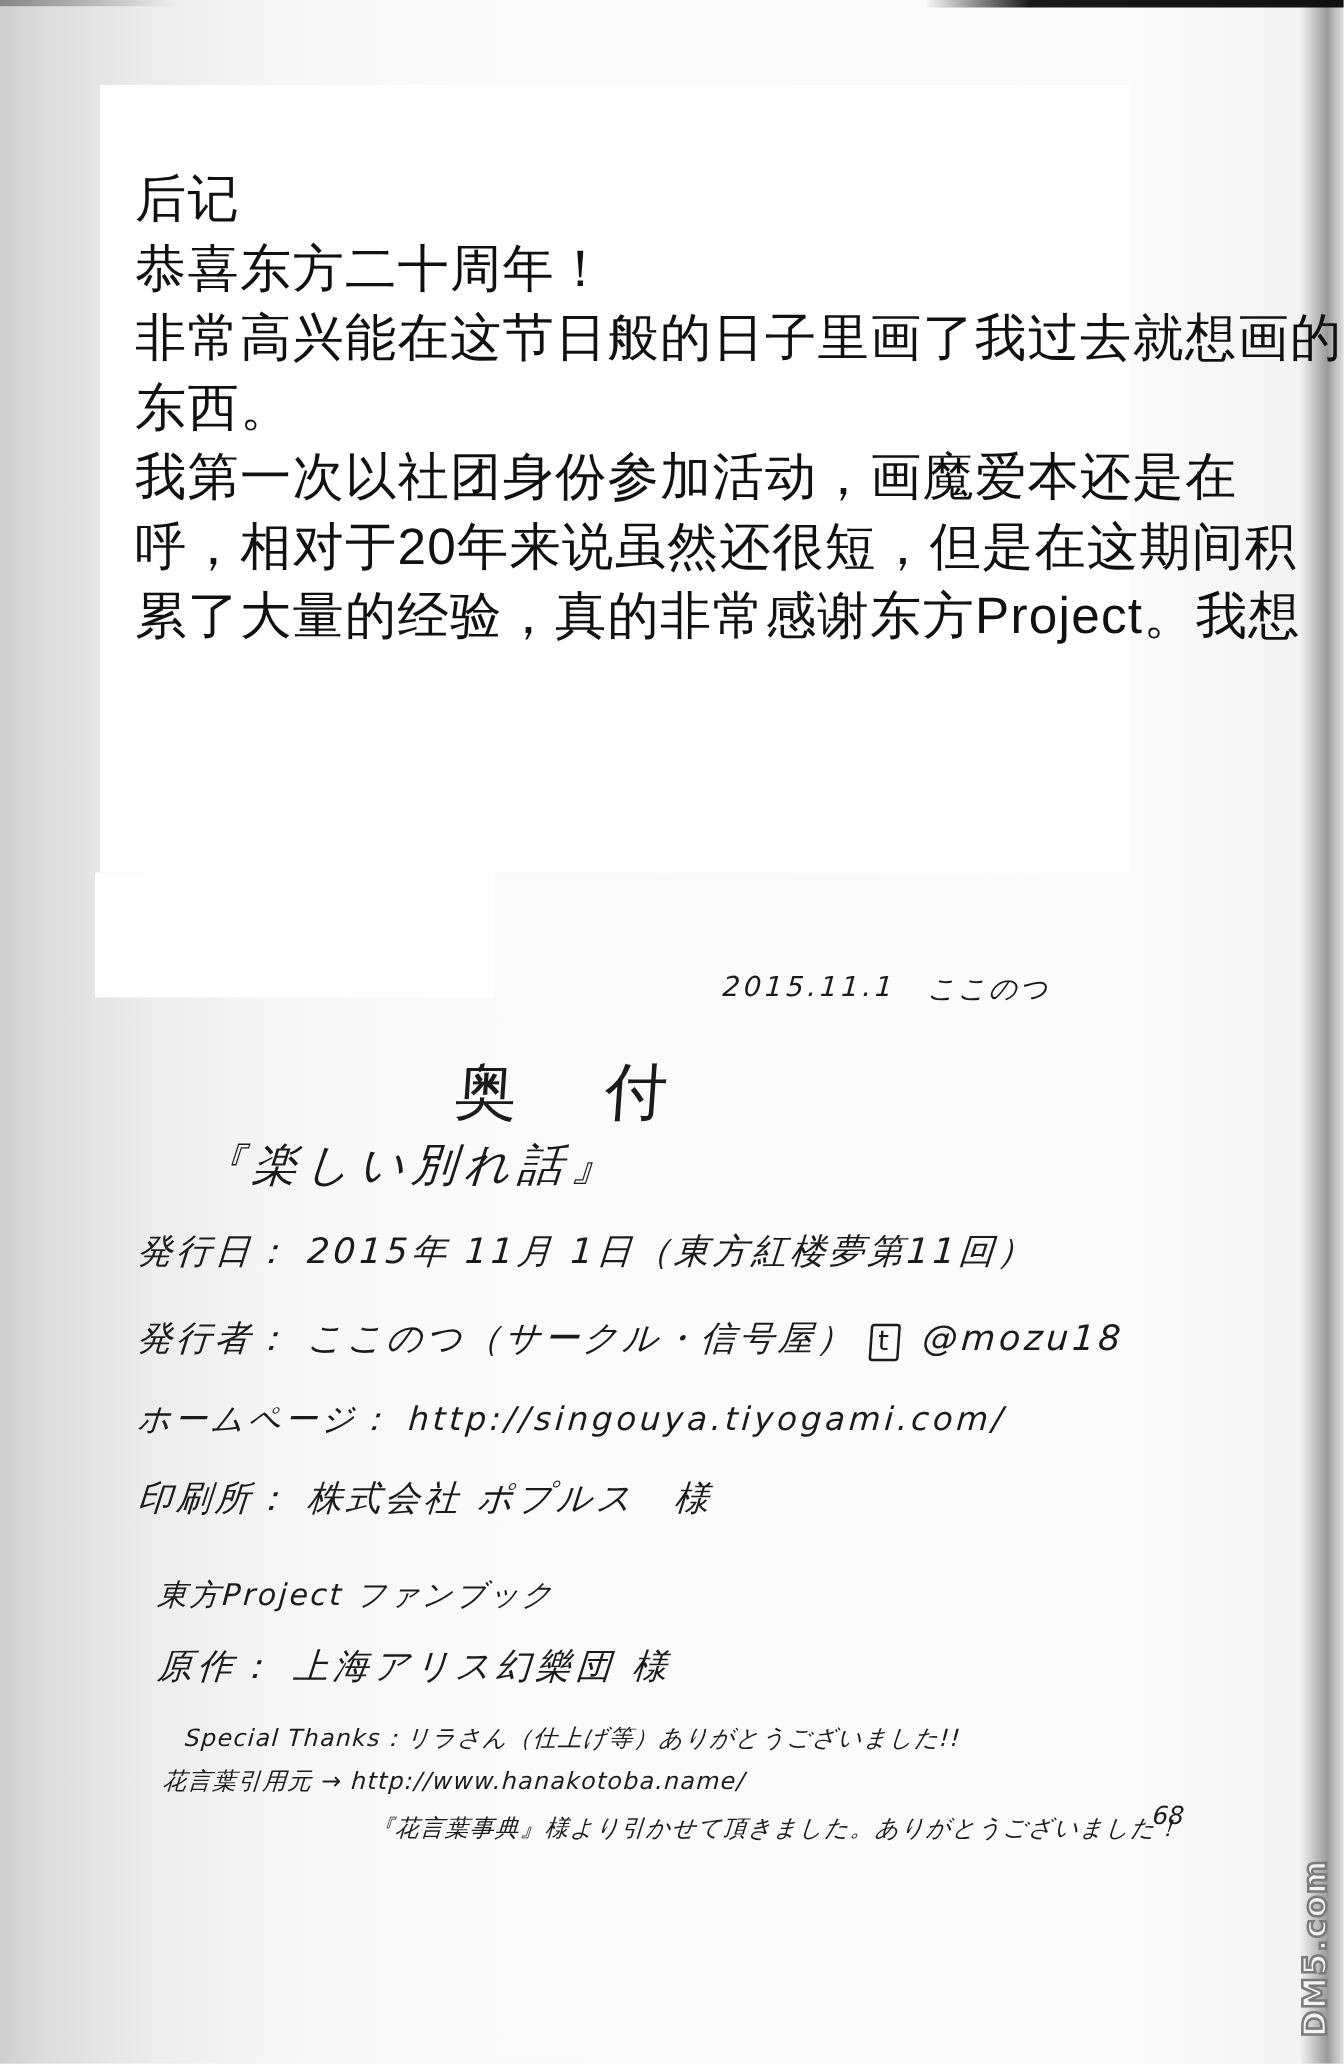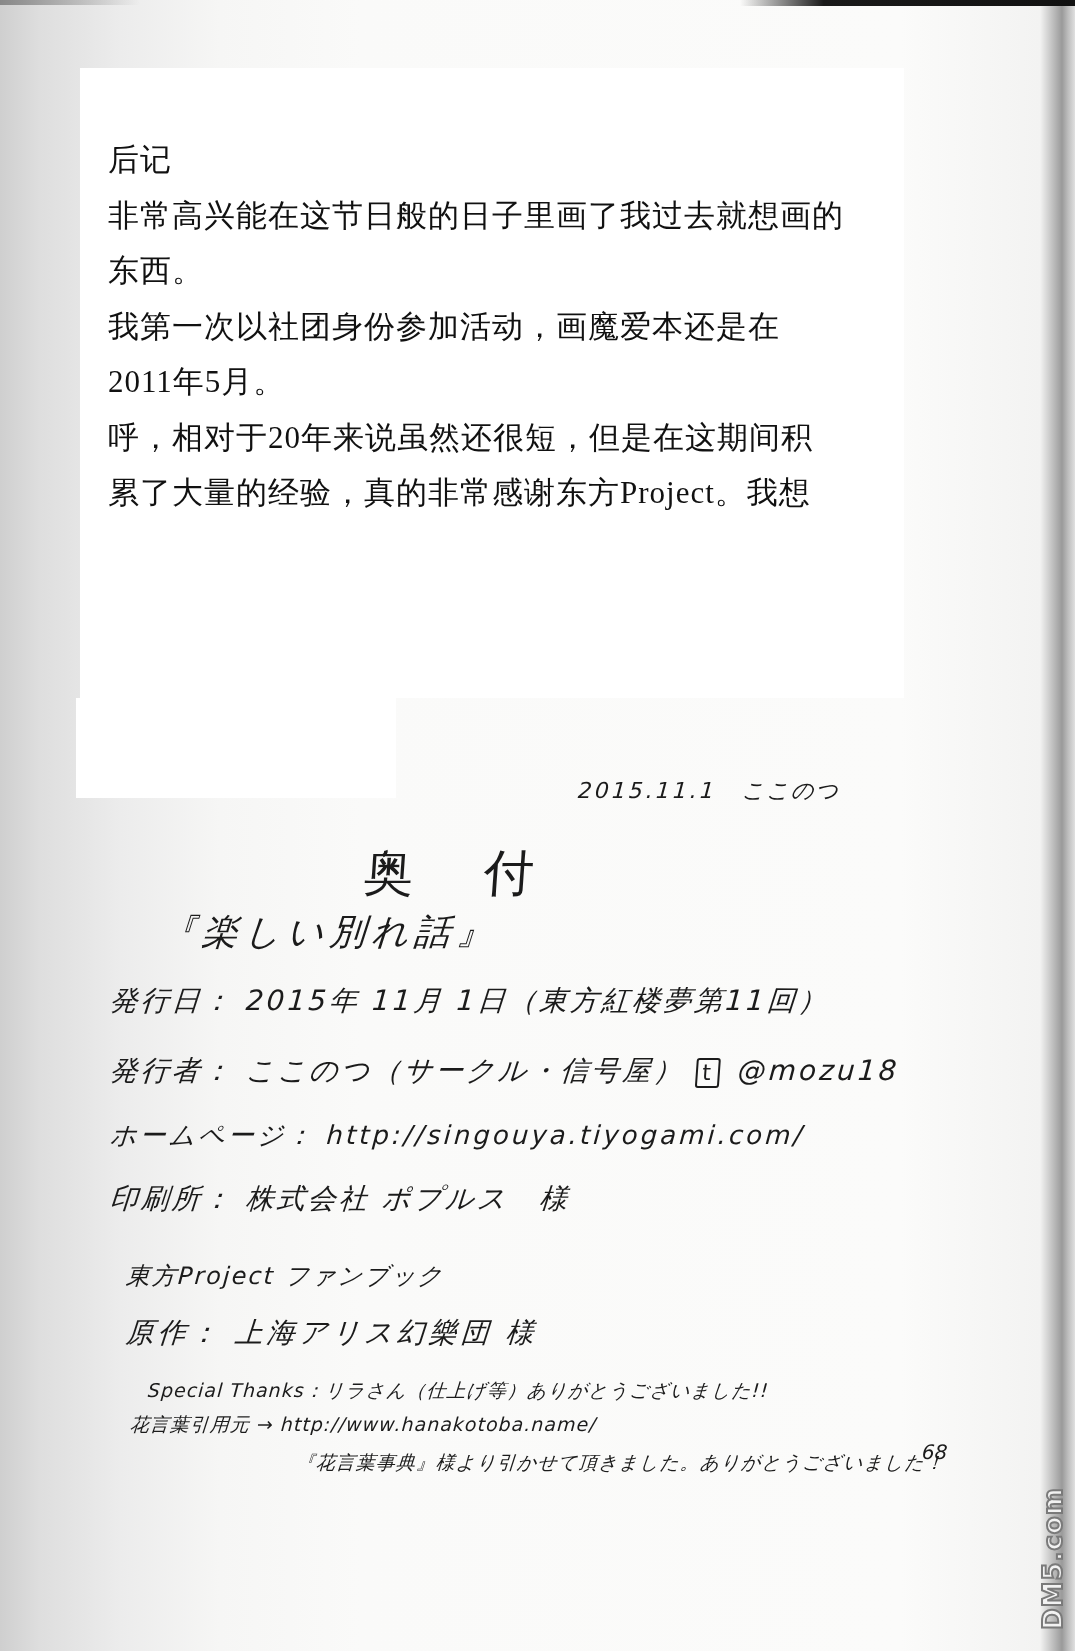--- a/index.html
+++ b/index.html
@@ -49,22 +49,22 @@
       top: 698px;
       width: 320px;
       height: 100px;
       background: #ffffff;
     }
     .translation-text {
       position: absolute;
       left: 108px;
       top: 132px;
       width: 800px;
-      font-family: Liberation Serif, serif;
-      font-size: 31px;
+      font-family: Liberation Sans, sans-serif;
+      font-size: 41px;
       line-height: 55.5px;
       color: #111;
       letter-spacing: 1px;
     }
     .translation-text .line {
       display: block;
       white-space: nowrap;
     }
     
     .hand {
@@ -128,24 +128,24 @@
 
 <div class="page"></div>
 <div class="top-edge"></div>
 <div class="top-left-shadow"></div>
 
 <div class="translation-box"></div>
 <div class="translation-box-ext"></div>
 
 <div class="translation-text">
   <span class="line">后记</span>
+  <span class="line">恭喜东方二十周年！</span>
   <span class="line">非常高兴能在这节日般的日子里画了我过去就想画的</span>
   <span class="line">东西。</span>
   <span class="line">我第一次以社团身份参加活动，画魔爱本还是在</span>
-  <span class="line">2011年5月。</span>
   <span class="line">呼，相对于20年来说虽然还很短，但是在这期间积</span>
   <span class="line">累了大量的经验，真的非常感谢东方Project。我想</span>
 </div>
 
 <div class="hand sig-date">2015.11.1</div>
 <div class="hand sig-name">ここのつ</div>
 
 <div class="hand colophon-title">奥付</div>
 <div class="hand book-title">『楽しい別れ話』</div>
 

